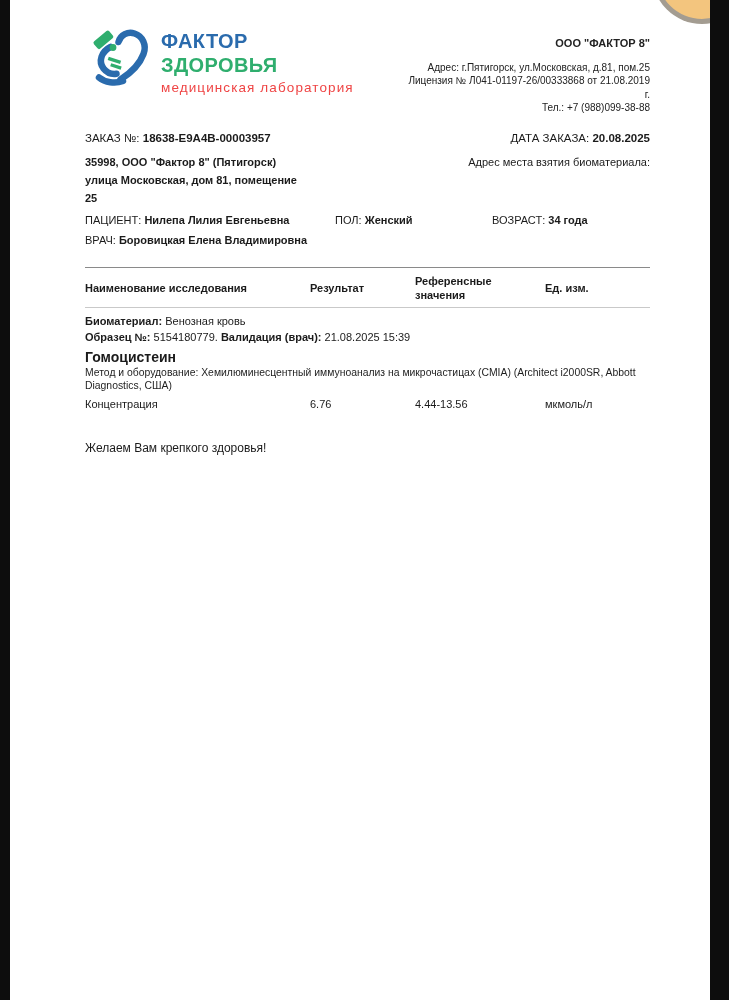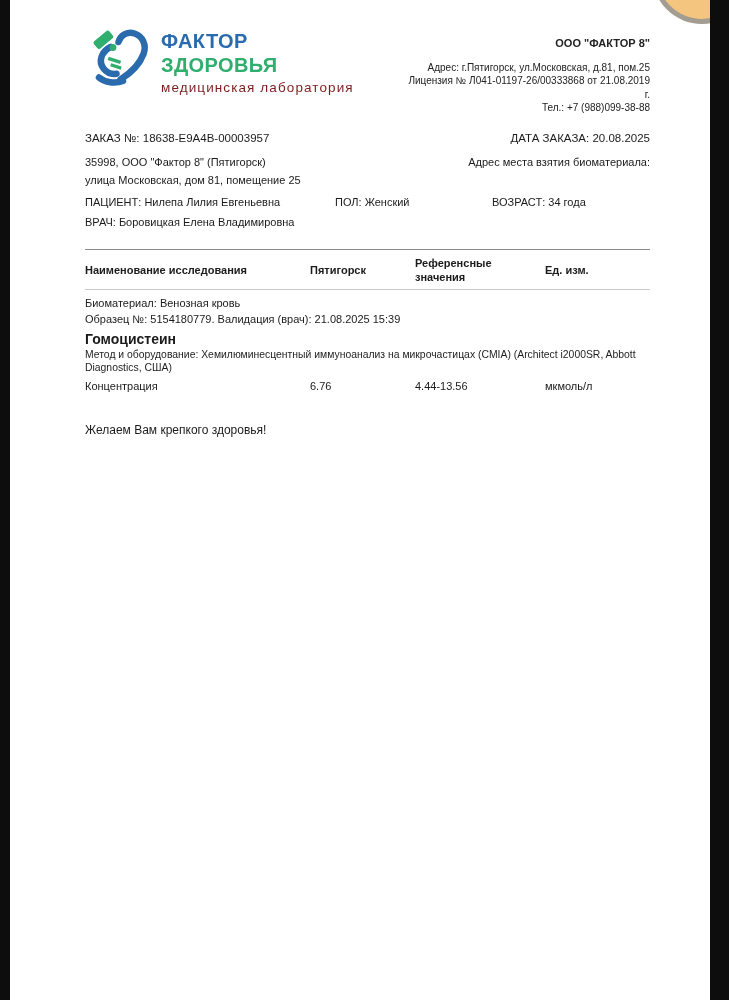--- a/index.html
+++ b/index.html
@@ -27,29 +27,29 @@
   }
 
   .doc { position:absolute; left:85px; top:0; width:565px; padding-top:28px; }
 
   
   .header-row { display:flex; justify-content:space-between; height:68px;gap:32px; }
   .logo { display:flex; align-items:center; gap:10px; }
   .logo-text .logo-title { font-size:20px; font-weight:700; letter-spacing:0.4px; line-height:24px; }
   .logo-blue  { color:#2a6bad; }
   .logo-green { color:#2fae6e; }
-  .logo-sub { font-size:13.5px; color:#7f1d1d; letter-spacing:1.1px; margin-top:3px; }
+  .logo-sub { font-size:13.5px; color:#ef4444; letter-spacing:1.1px; margin-top:3px; }
 
   .company { text-align:right; font-size:10px; line-height:13.5px; margin-top:9px; color:#222; }
   .company-name { font-size:11px; font-weight:700; margin-bottom:10px; }
 
   
   .order-row { margin-top:36px; display:flex; justify-content:space-between; font-size:11.5px; }
   .lbl { font-weight:400; }
-  .val { font-weight:400; }
+  .val { font-weight:700; }
 
   .cust-grid {
     margin-top:9px; font-size:11px; line-height:18px;
     display:grid; grid-template-columns:227px auto; column-gap:5px;
   }
   .cust-label-row { display:flex; justify-content:space-between; }
   .cust-label-right { text-align:right; }
 
   .patient-row { margin-top:7px; font-size:11px; display:grid; grid-template-columns:250px 157px auto; }
   .doctor-row  { margin-top:8px; font-size:11px; }
@@ -145,21 +145,21 @@
     </div>
   </div>
 
   <div class="doctor-row">
     <span class="lbl">ВРАЧ:</span>
     <span class="val">Боровицкая Елена Владимировна</span>
   </div>
 
   <div class="tgrid table-head">
     <div>Наименование исследования</div>
-    <div>Пятигорск</div>
+    <div>Результат</div>
     <div>Референсные значения</div>
     <div>Ед. изм.</div>
   </div>
 
   <div class="bio-block">
     <div>
       <span class="val">Биоматериал:</span>
       <span class="lbl">Венозная кровь</span>
     </div>
     <div>

